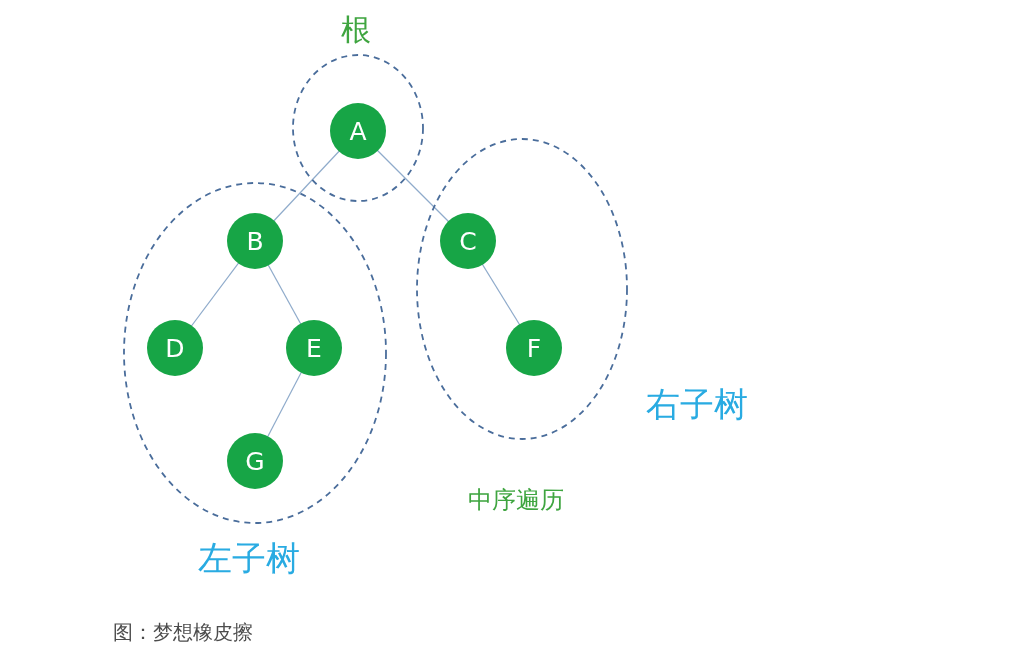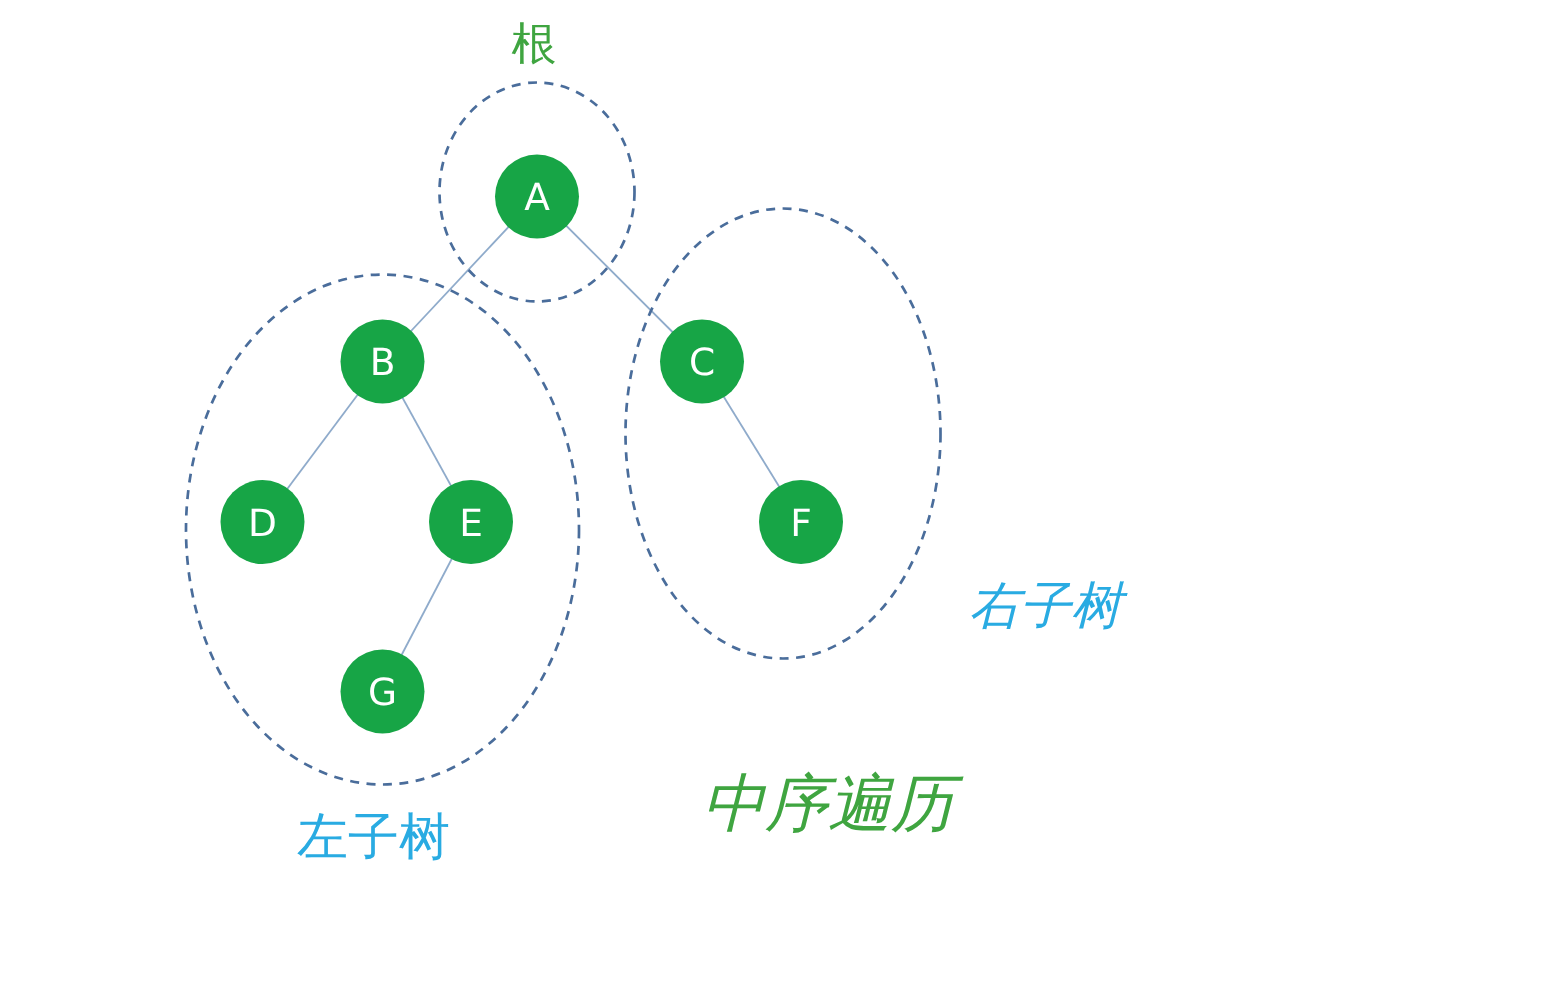--- a/index.html
+++ b/index.html
@@ -57,27 +57,25 @@
   .label-left {
     left: 198px; top: 543px;
     font-size: 34px;
     color: var(--label-blue, #29abe2);
     font-family: Liberation Mono, monospace;
   }
   .label-right {
     left: 646px; top: 386px;
     font-size: 34px;
     color: var(--label-blue, #29abe2);
-    font-style: italic;
   }
   .label-traversal {
-    left: 468px; top: 513px;
-    font-size: 42px;
+    left: 468px; top: 487px;
+    font-size: 24px;
     color: var(--label-green, #3fa540);
-    font-style: italic;
   }
   .caption {
     left: 113px; top: 621px;
     font-size: 20px;
     color: var(--caption-gray, #4c4c4c);
   }
 </style>
 </head>
 <body>
 
@@ -102,14 +100,15 @@
   <div class="node" style="left:440px; top:213px">C</div>
   <div class="node" style="left:147px; top:320px">D</div>
   <div class="node" style="left:286px; top:320px">E</div>
   <div class="node" style="left:506px; top:320px">F</div>
   <div class="node" style="left:227px; top:433px">G</div>
 
   <div class="label label-root">根</div>
   <div class="label label-left">左子树</div>
   <div class="label label-right">右子树</div>
   <div class="label label-traversal">中序遍历</div>
+  <div class="label caption">图：梦想橡皮擦</div>
 
 </div>
 
 </body></html>

